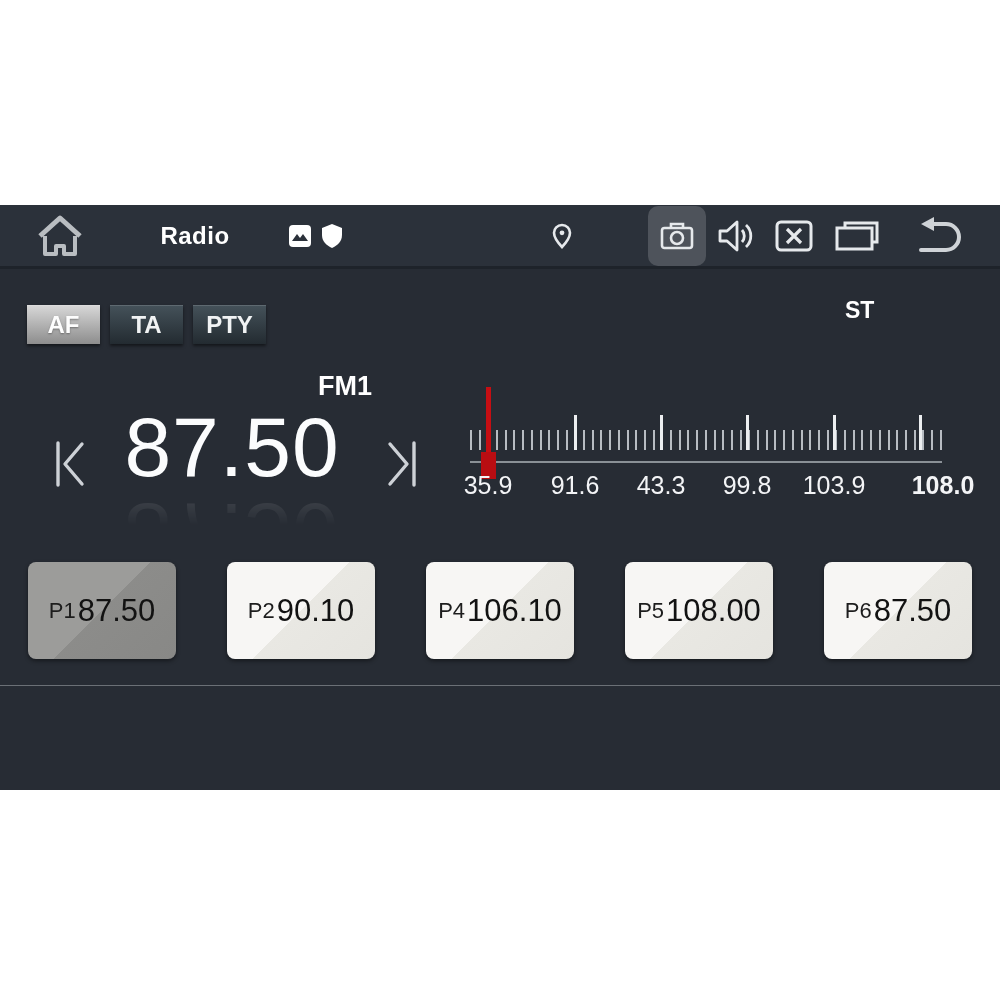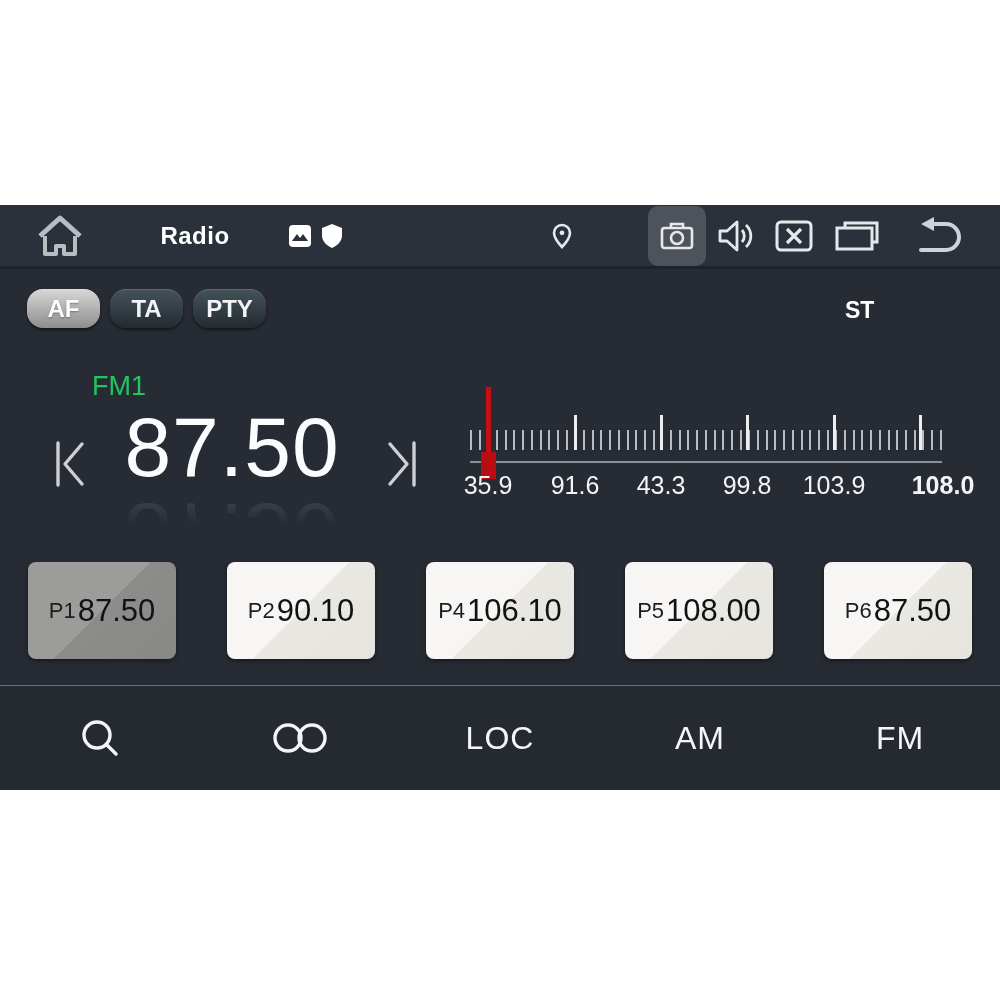--- a/index.html
+++ b/index.html
@@ -11,32 +11,32 @@
   .statusbar{position:absolute;left:0;top:0;width:1000px;height:64px;background:#2b313a;
              border-bottom:3px solid #1e232a;box-sizing:border-box;}
   .sb-item{position:absolute;top:0;height:61px;display:flex;align-items:center;justify-content:center;}
   .sb-title{color:#ffffff;font-size:24px;font-weight:bold;letter-spacing:.5px;}
   .sb-time{color:#ffffff;font-size:24px;font-weight:bold;}
   .camera-wrap{position:absolute;left:648px;top:1px;width:58px;height:60px;border-radius:10px;
                background:rgba(255,255,255,.17);display:flex;align-items:center;justify-content:center;}
   .icon{display:block;}
 
   
-  .toggle-btn{position:absolute;top:84px;width:73px;height:39px;border-radius:16px;border:none;
+  .toggle-btn{position:absolute;top:100px;width:73px;height:39px;border-radius:0;border:none;
               font-family:inherit;font-size:24px;font-weight:bold;color:#f1f3f4;
               background:linear-gradient(#45525a,#232b31);
               box-shadow:0 2px 3px rgba(0,0,0,.5), inset 0 1px 0 rgba(255,255,255,.14);
               display:flex;align-items:center;justify-content:center;}
   .toggle-btn.active{background:linear-gradient(#d8d8d8,#8d8d8d);color:#fdfdfd;
               text-shadow:0 1px 2px rgba(0,0,0,.35);}
   .st-label{position:absolute;left:845px;top:92px;color:#ffffff;font-size:23px;font-weight:bold;}
 
   
-  .band-label{position:absolute;left:92px;top:166px;width:280px;text-align:left;
-              color:#22c55e;font-size:27px;}
+  .band-label{position:absolute;left:92px;top:166px;width:280px;text-align:right;
+              color:#ffffff;font-size:27px;font-weight:bold;}
   .freq-wrap{position:absolute;left:92px;top:196px;width:280px;height:130px;text-align:center;}
   .freq-main{color:#fbfcfd;font-size:84px;line-height:92px;letter-spacing:1px;}
   .freq-reflect{position:absolute;left:0;top:86px;width:100%;color:#ffffff;font-size:84px;line-height:92px;
                 letter-spacing:1px;transform:scaleY(-1);opacity:.14;
                 -webkit-mask-image:linear-gradient(to top,rgba(0,0,0,1) 0%,transparent 42%);
                 mask-image:linear-gradient(to top,rgba(0,0,0,1) 0%,transparent 42%);}
   .seek-btn{position:absolute;top:226px;width:40px;height:66px;display:flex;align-items:center;justify-content:center;}
   .seek-prev{left:50px;} .seek-next{left:382px;}
 
   
@@ -204,38 +204,15 @@
         <span class="preset-label">P5</span>
         <span class="preset-value">108.00</span>
       </button>
       <button class="preset">
         <span class="preset-label">P6</span>
         <span class="preset-value">87.50</span>
       </button>
     </div>
 
     <div class="divider"></div>
-    <div class="bottombar">
-      <div class="bb-cell">
-        <svg class="icon" width="44" height="44" viewBox="0 0 44 44">
-          <circle cx="19" cy="19" r="13" fill="none" stroke="#f2f4f6" stroke-width="3.4"></circle>
-          <path d="M29 29 L38 38" stroke="#f2f4f6" stroke-width="3.4" stroke-linecap="round"></path>
-        </svg>
-      </div>
-      <div class="bb-cell">
-        <svg class="icon" width="58" height="34" viewBox="0 0 58 34">
-          <circle cx="17" cy="17" r="13" fill="none" stroke="#f2f4f6" stroke-width="3.4"></circle>
-          <circle cx="41" cy="17" r="13" fill="none" stroke="#f2f4f6" stroke-width="3.4"></circle>
-        </svg>
-      </div>
-      <div class="bb-cell">
-        <span class="bb-text">LOC</span>
-      </div>
-      <div class="bb-cell">
-        <span class="bb-text">AM</span>
-      </div>
-      <div class="bb-cell">
-        <span class="bb-text">FM</span>
-      </div>
-    </div>
 
   </div>
 </div>
 
 </body></html>

